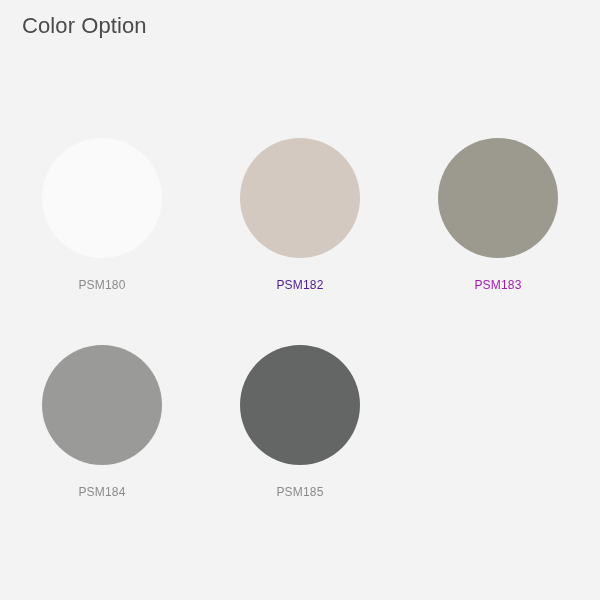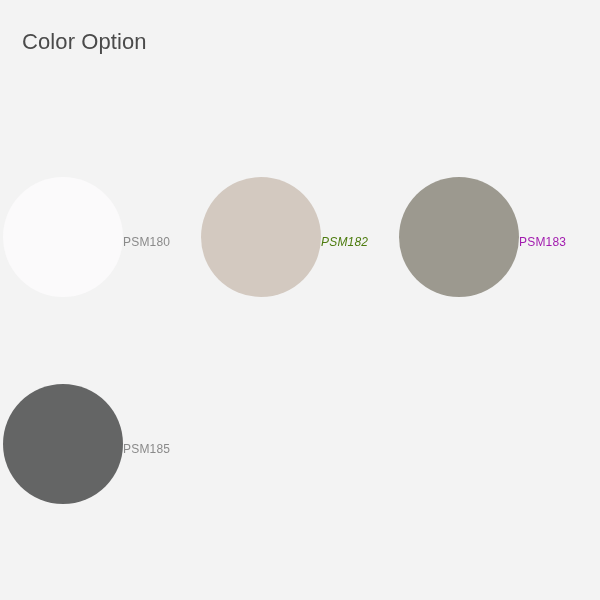--- a/index.html
+++ b/index.html
@@ -19,21 +19,21 @@
   .page {
     position: relative;
     width: 600px;
     height: 600px;
     box-sizing: border-box;
   }
 
   .page-title {
     position: absolute;
     left: 22px;
-    top: 28px;
+    top: 12px;
     font-size: 22px;
     font-weight: 400;
     letter-spacing: 0.1px;
     color: #4a4a4a;
     margin: 0;
     line-height: 28px;
     white-space: nowrap;
   }
 
   .swatch-grid {
@@ -45,21 +45,21 @@
     grid-template-columns: repeat(3, 198px);
     grid-auto-rows: 207px;
     justify-content: center;
     column-gap: 0;
     row-gap: 0;
   }
 
   .swatch-cell {
     position: relative;
     display: flex;
-    flex-direction: row;
+    flex-direction: column;
     align-items: center;
   }
 
   .swatch-circle {
     width: 120px;
     height: 120px;
     border-radius: 50%;
     margin-top: 10px;
     background: #ffffff;
     flex: 0 0 auto;
@@ -86,28 +86,32 @@
   <div class="swatch-grid">
 
     <div class="swatch-cell">
       <div class="swatch-circle" style="background: rgb(251, 250, 251);"></div>
       <div class="swatch-label" style="color: rgb(138, 138, 138);">PSM180</div>
     </div>
 
 
     <div class="swatch-cell">
       <div class="swatch-circle" style="background: rgb(211, 201, 192);"></div>
-      <div class="swatch-label" style="color: #4d7c0f; font-style: italic;">PSM182</div>
+      <div class="swatch-label" style="color: #4c1d95;">PSM182</div>
     </div>
 
     <div class="swatch-cell">
       <div class="swatch-circle" style="background: rgb(156, 153, 143);"></div>
       <div class="swatch-label" style="color: #a21caf;">PSM183</div>
     </div>
 
+    <div class="swatch-cell">
+      <div class="swatch-circle" style="background: rgb(154, 154, 152);"></div>
+      <div class="swatch-label" style="color: rgb(138, 138, 138);">PSM184</div>
+    </div>
 
     <div class="swatch-cell">
       <div class="swatch-circle" style="background: rgb(100, 101, 101);"></div>
       <div class="swatch-label" style="color: rgb(138, 138, 138);">PSM185</div>
     </div>
 
   </div>
 </div>
 
 </body></html>

